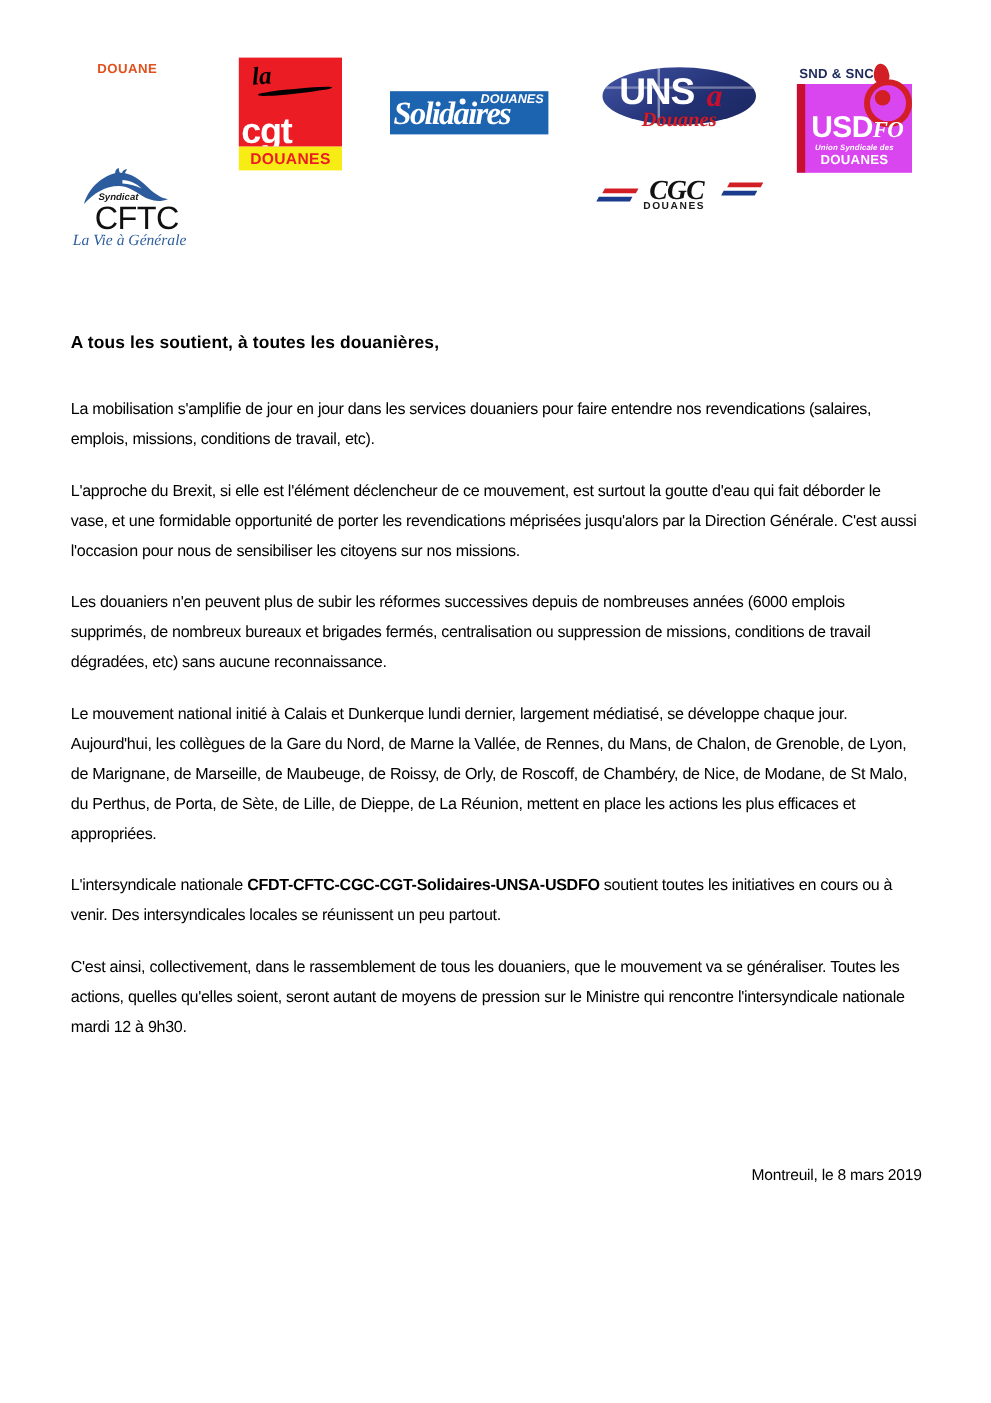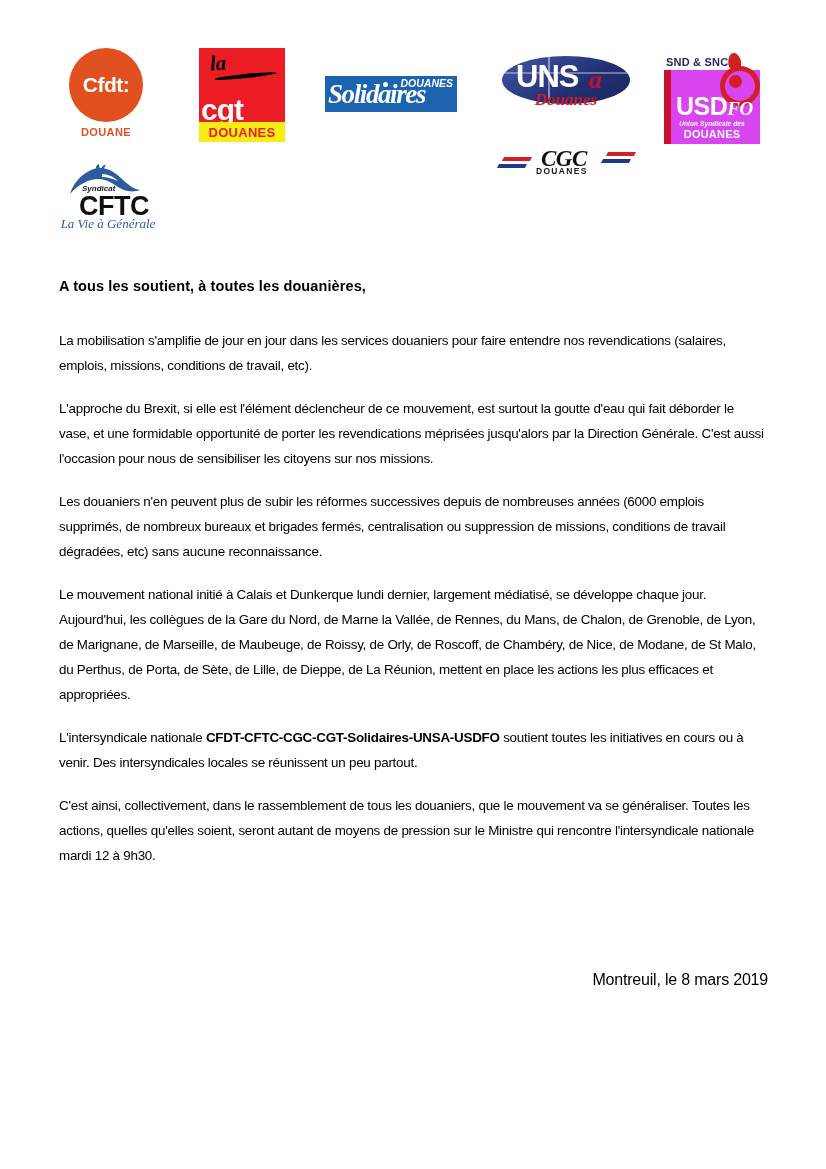--- a/index.html
+++ b/index.html
@@ -280,41 +280,41 @@
     left: 0; top: 58px; width: 96px;
     text-align: center;
     color: #ffffff;
     font-size: 11px;
     font-weight: bold;
     letter-spacing: 0.2px;
     z-index: 8;
   }
 
   
-  #logo-cftc { left: 52px; top: 164px; width: 112px; height: 68px; }
+  #logo-cftc { left: 52px; top: 140px; width: 112px; height: 68px; }
   .cftc-bird {
     position: absolute;
     left: 14px; top: 0;
     width: 78px; height: 36px;
   }
   .cftc-syndicat {
     position: absolute;
     left: 30px; top: 20px;
     font-size: 8px;
     font-weight: bold;
     font-style: italic;
     color: #1a1a1a;
     z-index: 4;
   }
   .cftc-main {
     position: absolute;
     left: 6px; top: 27px;
     width: 112px;
     text-align: center;
-    font-weight: bold;
+    font-weight: normal;
     font-size: 27px;
     color: #101010;
     letter-spacing: -0.5px;
     z-index: 3;
   }
   .cftc-tag {
     position: absolute;
     left: 0; top: 52px;
     width: 112px;
     text-align: center;
@@ -385,33 +385,30 @@
     letter-spacing: -0.1px;
   }
   .para b { font-weight: bold; }
   .signature {
     position: absolute;
     left: 59px;
     top: 971px;
     width: 709px;
     text-align: right;
     font-family: "Liberation Sans", sans-serif;
-    font-size: 16px;
+    font-size: 13px;
     letter-spacing: -0.2px;
   }
 </style>
 </head>
 <body>
 
 <div class="logo-band">
 
   <div class="logo" id="logo-cfdt">
-    <div class="cfdt-circle">
-      <span>Cfdt:</span>
-    </div>
     <div class="cfdt-sub">DOUANE</div>
   </div>
 
   <div class="logo" id="logo-cgt">
     <div class="cgt-red">
       <div class="cgt-la">la</div>
       <div class="cgt-swoosh"></div>
       <div class="cgt-main">cgt</div>
     </div>
     <div class="cgt-yellow">

